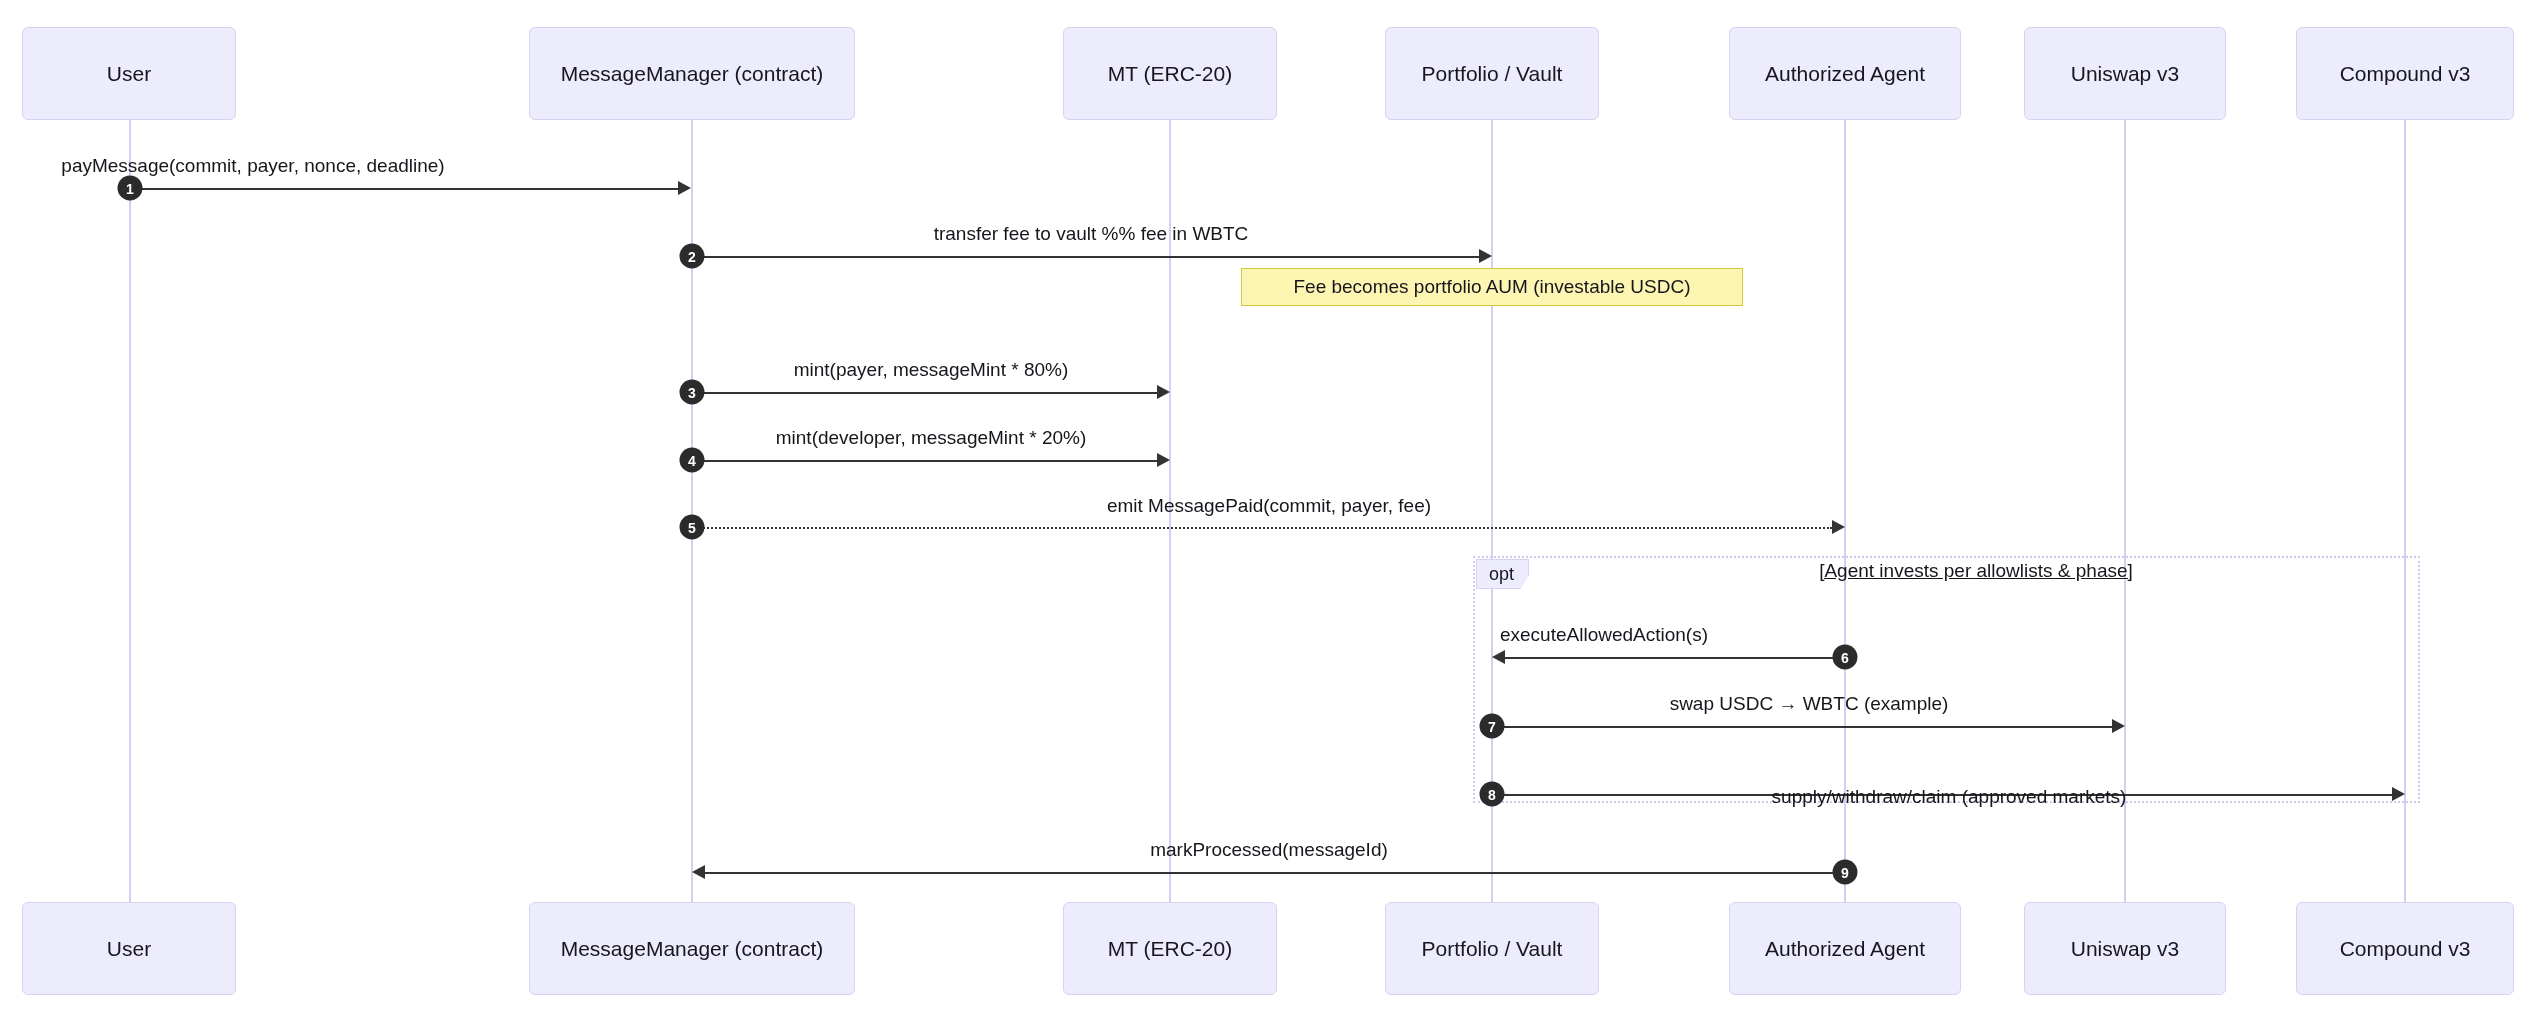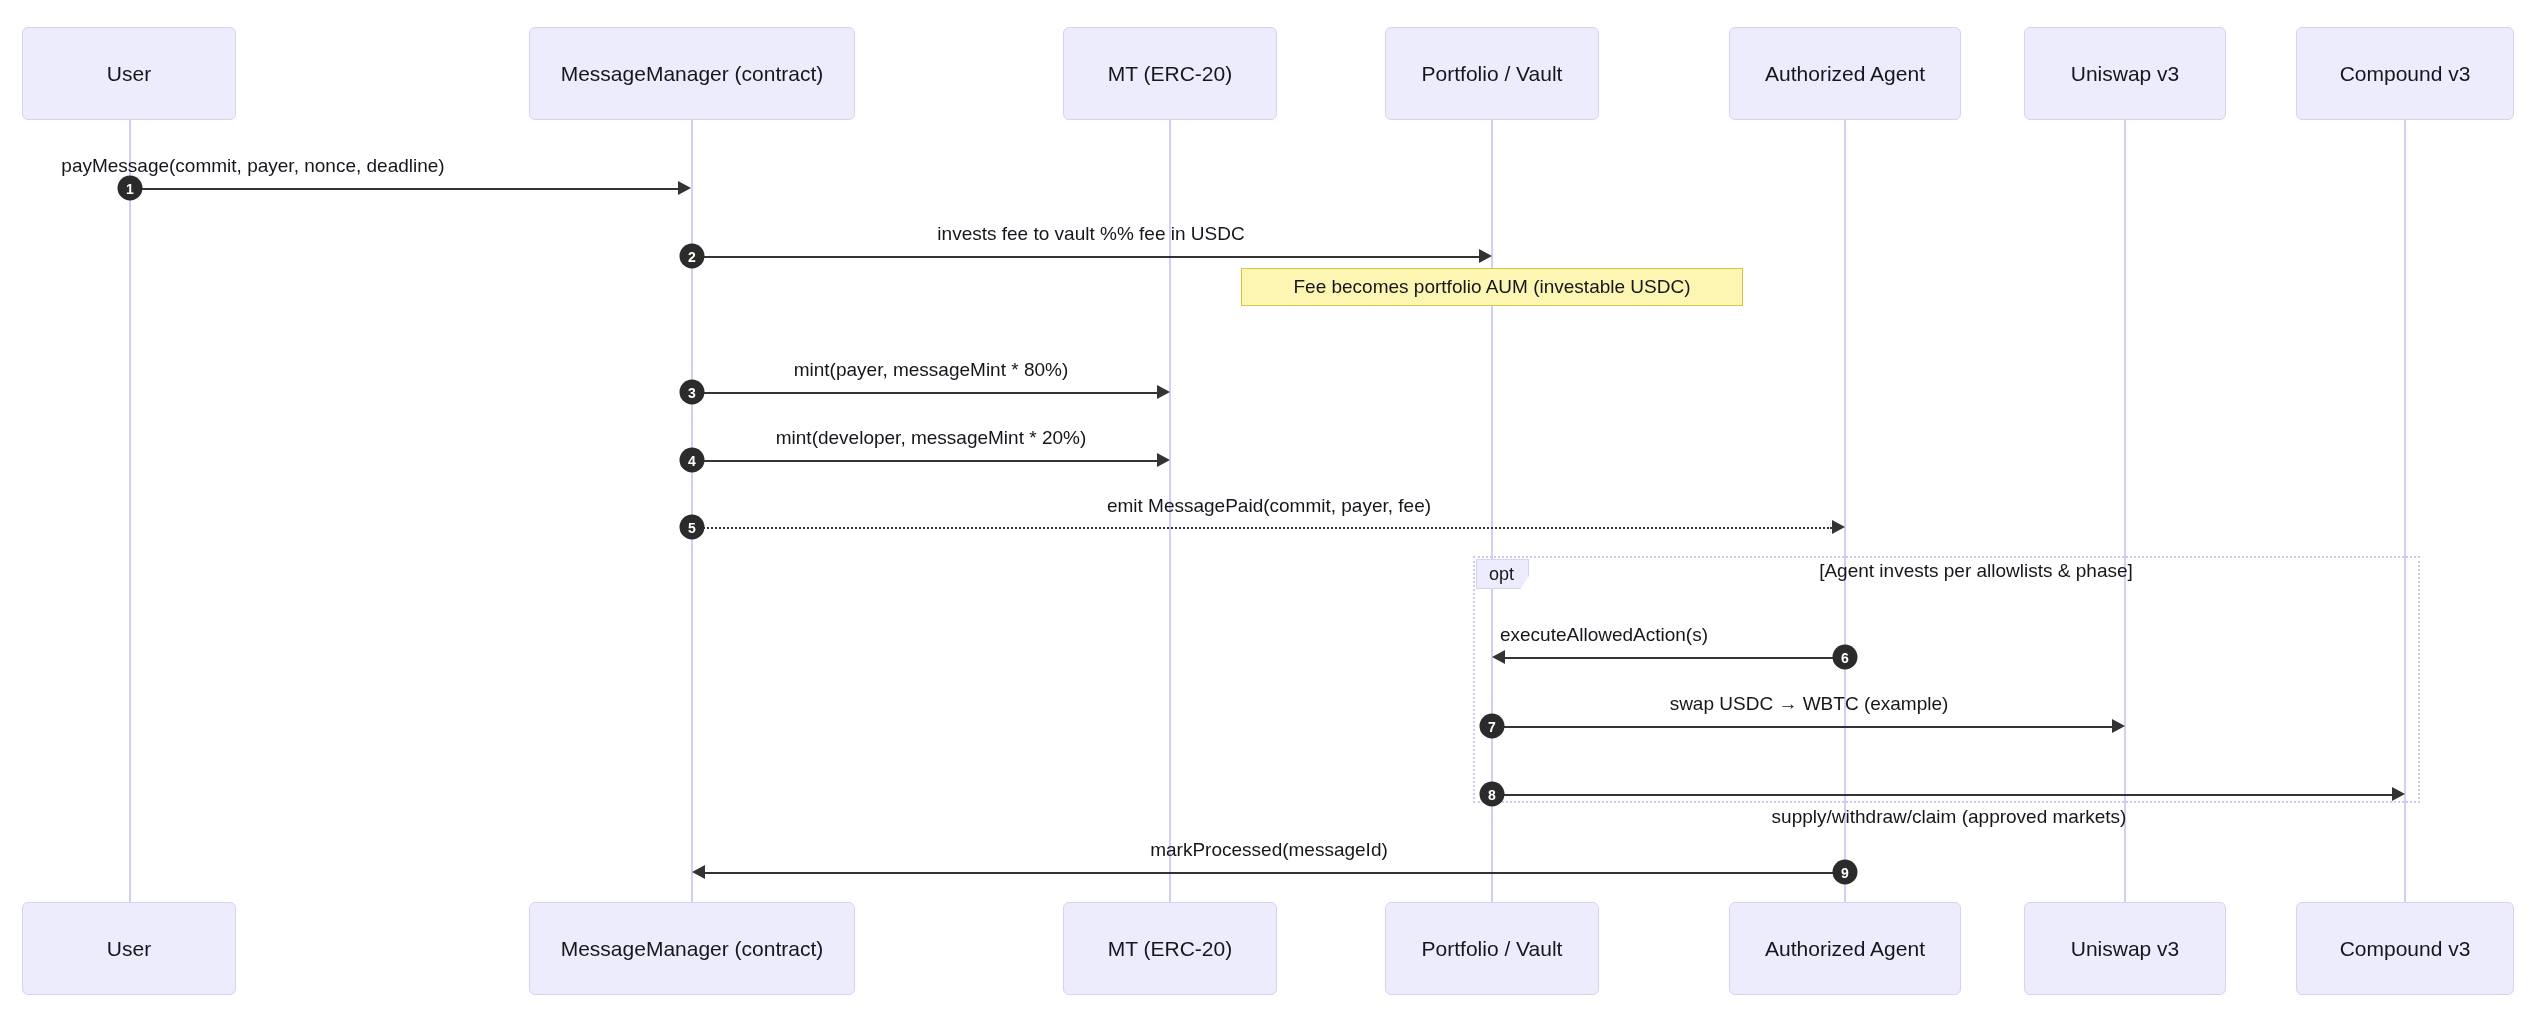--- a/index.html
+++ b/index.html
@@ -192,21 +192,21 @@
     <span>Uniswap v3</span>
   </div>
   <div class="actor-box" style="left:2296px; top:902px; width:218px; height:93px;">
     <span>Compound v3</span>
   </div>
 
   <div class="fragment" style="left:1473px; top:556px; width:947px; height:247px;"></div>
   <div class="fragment-label" style="left:1476px; top:559px;">
     <span>opt</span>
   </div>
-  <div class="fragment-cond" style="left:1976px; top:560px;">
+  <div class="fragment-cond" style="left:1976px; top:560px;text-decoration:underline;">
     <span>[Agent invests per allowlists &amp; phase]</span>
   </div>
 
   <div class="note" style="left:1241px; top:268px; width:502px; height:38px;">
     <span>Fee becomes portfolio AUM (investable USDC)</span>
   </div>
 
   <div class="msg" style="left:130px; top:188px; width:561px;">
     <div class="line" style="width:548px;"></div>
     <div class="arrowhead right" style="left:548px;"></div>
@@ -216,21 +216,21 @@
   </div>
   <div class="seq-num" style="left:130px; top:188px;">
     <span>1</span>
   </div>
 
   <div class="msg" style="left:692px; top:256px; width:800px;">
     <div class="line" style="width:787px;"></div>
     <div class="arrowhead right" style="left:787px;"></div>
   </div>
   <div class="msg-label" style="left:1091px; top:223px;">
-    <span>invests fee to vault %% fee in USDC</span>
+    <span>transfer fee to vault %% fee in WBTC</span>
   </div>
   <div class="seq-num" style="left:692px; top:256px;">
     <span>2</span>
   </div>
 
   <div class="msg" style="left:692px; top:392px; width:478px;">
     <div class="line" style="width:465px;"></div>
     <div class="arrowhead right" style="left:465px;"></div>
   </div>
   <div class="msg-label" style="left:931px; top:359px;">
@@ -281,21 +281,21 @@
     <span>swap USDC → WBTC (example)</span>
   </div>
   <div class="seq-num" style="left:1492px; top:726px;">
     <span>7</span>
   </div>
 
   <div class="msg" style="left:1492px; top:794px; width:913px;">
     <div class="line" style="width:900px;"></div>
     <div class="arrowhead right" style="left:900px;"></div>
   </div>
-  <div class="msg-label" style="left:1949px; top:806px;">
+  <div class="msg-label" style="left:1949px; top:786px;">
     <span>supply/withdraw/claim (approved markets)</span>
   </div>
   <div class="seq-num" style="left:1492px; top:794px;">
     <span>8</span>
   </div>
 
   <div class="msg" style="left:692px; top:872px; width:1153px;">
     <div class="line" style="left:13px; width:1140px;"></div>
     <div class="arrowhead left" style="left:0px;"></div>
   </div>

